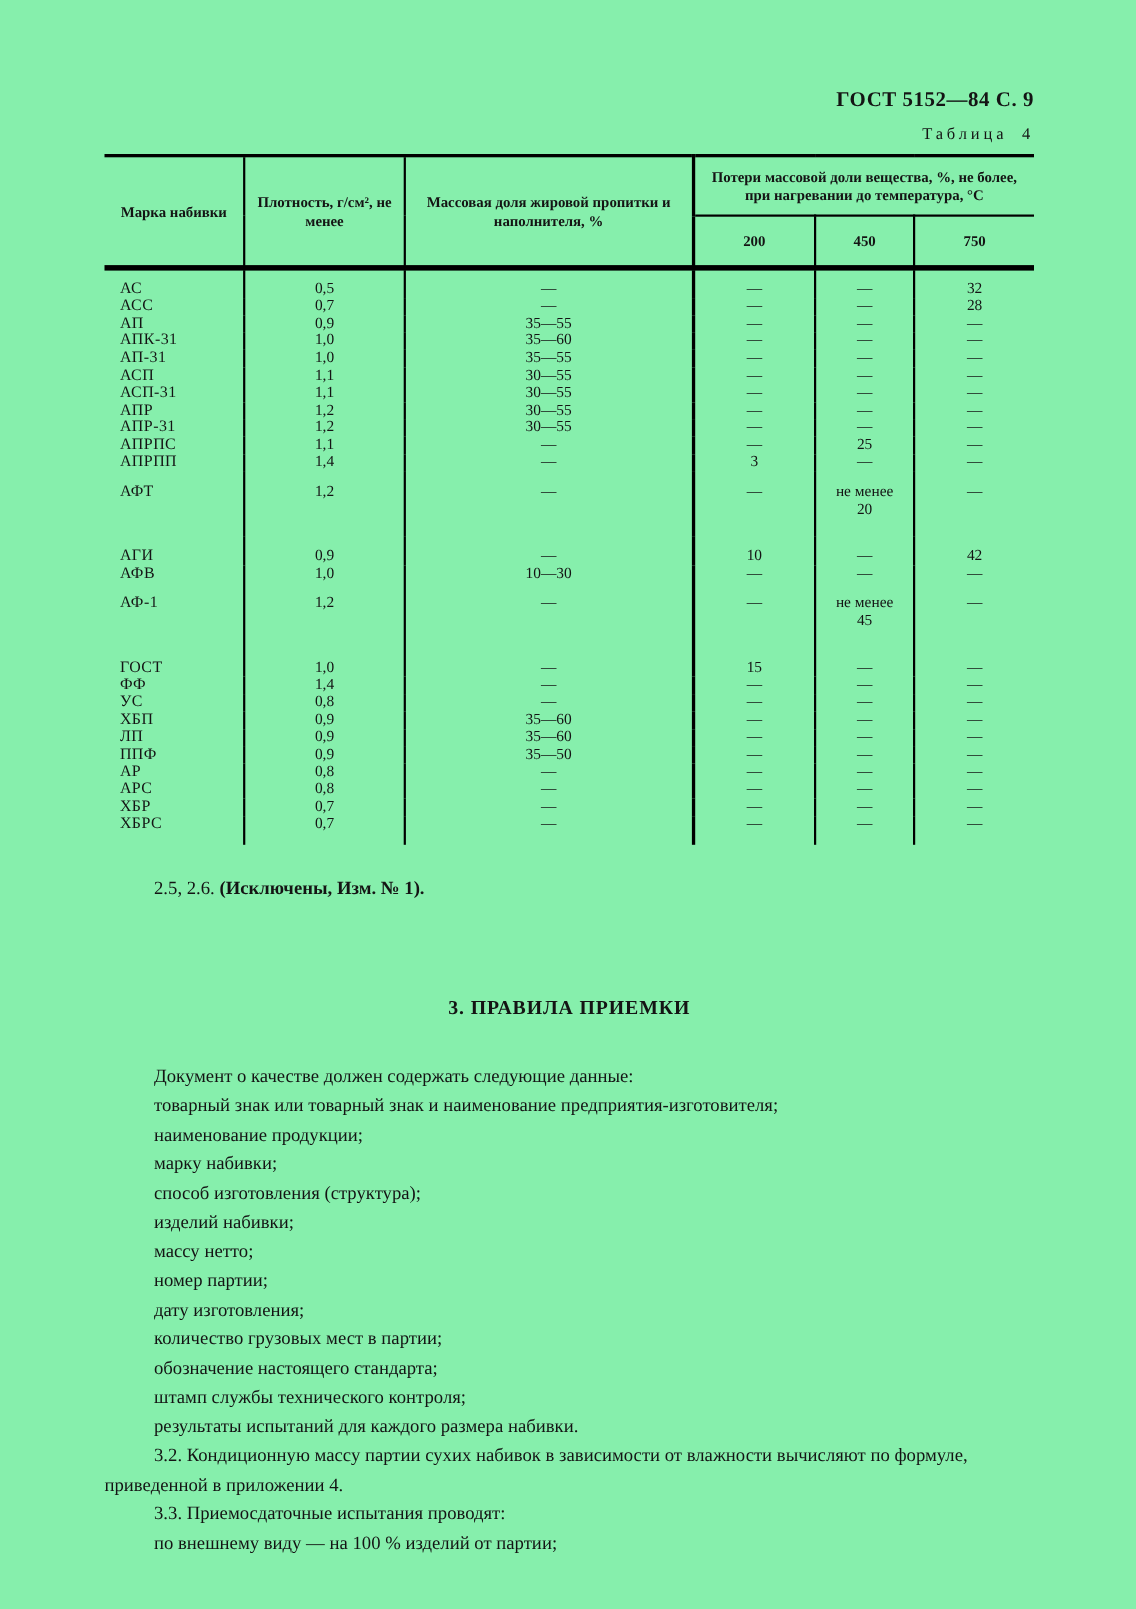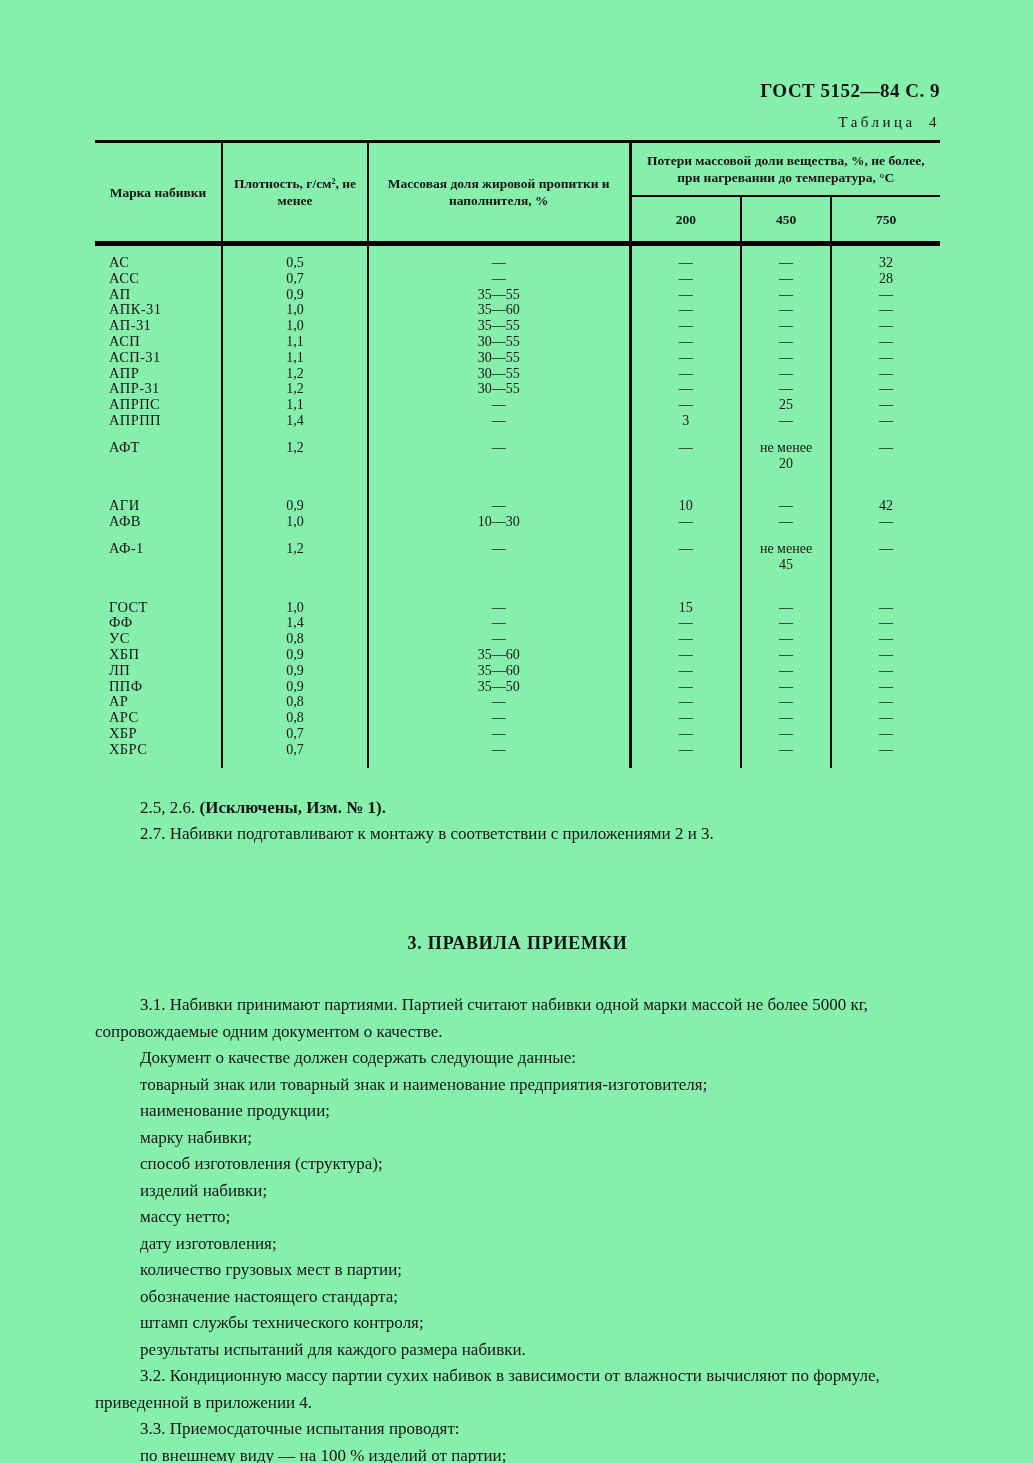--- a/index.html
+++ b/index.html
@@ -277,34 +277,33 @@
           <td>—</td>
           <td class="thick-left">—</td>
           <td>—</td>
           <td>—</td>
         </tr>
       </tbody>
   </table>
 
   <div class="body-text">
     <p class="line indent"><span>2.5, 2.6. </span><span class="bold">(Исключены, Изм. № 1).</span></p>
-    <p class="line indent">2.7. Набивки подготавливают к монтажу в соответствии с приложениями 2 и 3.</p>
 
     <div class="section-heading">3. ПРАВИЛА ПРИЕМКИ</div>
 
-    <p class="line indent">3.1. Набивки принимают партиями. Партией считают набивки одной марки массой не более 5000 кг, сопровождаемые одним документом о качестве.</p>
     <p class="line indent">Документ о качестве должен содержать следующие данные:</p>
 
     <div>
         <div class="line indent">товарный знак или товарный знак и наименование предприятия-изготовителя;</div>
         <div class="line indent">наименование продукции;</div>
         <div class="line indent">марку набивки;</div>
         <div class="line indent">способ изготовления (структура);</div>
         <div class="line indent">изделий набивки;</div>
         <div class="line indent">массу нетто;</div>
+        <div class="line indent">номер партии;</div>
         <div class="line indent">дату изготовления;</div>
         <div class="line indent">количество грузовых мест в партии;</div>
         <div class="line indent">обозначение настоящего стандарта;</div>
         <div class="line indent">штамп службы технического контроля;</div>
         <div class="line indent">результаты испытаний для каждого размера набивки.</div>
       </div>
 
     <p class="line indent">3.2. Кондиционную массу партии сухих набивок в зависимости от влажности вычисляют по формуле, приведенной в приложении 4.</p>
     <p class="line indent">3.3. Приемосдаточные испытания проводят:</p>
     <p class="line indent">по внешнему виду — на 100 % изделий от партии;</p>

